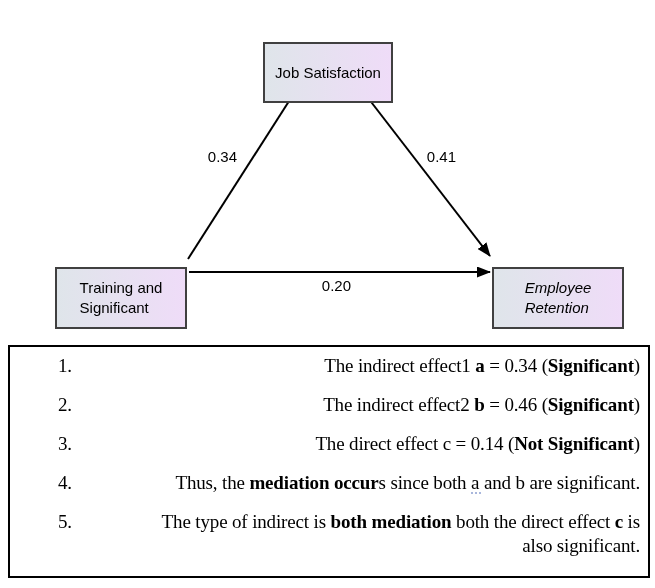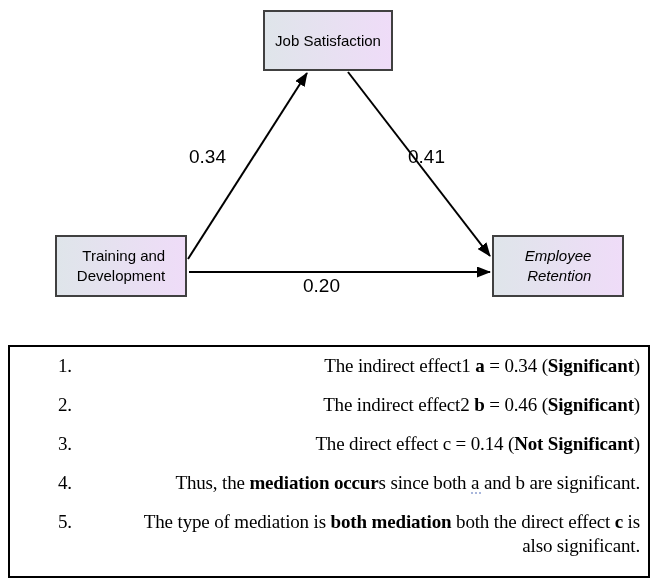--- a/index.html
+++ b/index.html
@@ -18,33 +18,34 @@
 
   
   .diagram{position:absolute;left:0;top:0;width:655px;height:344px;}
   .arrows{position:absolute;left:0;top:0;width:655px;height:344px;}
   .arrow-line{stroke:var(--arrow,#000);stroke-width:2;fill:none;}
   #arrowhead path{fill:var(--arrow,#000);}
 
   .node{
     position:absolute;
     display:flex;align-items:center;justify-content:center;
-    text-align:right;
+    text-align:left;
     font-size:15px;line-height:20px;
     white-space:pre-line;
     background:linear-gradient(to right,var(--node-gradient-left,#dfe5ea),var(--node-gradient-right,#efdcf8));
     border:2px solid var(--node-border,#404040);
+    margin-top:32px;
   }
   .node-mediator{left:263px;top:10px;width:130px;height:61px;}
   .node-iv{left:55px;top:235px;width:132px;height:62px;}
   .node-dv{left:492px;top:235px;width:132px;height:62px;font-style:italic;}
 
   .coef{
-    position:absolute;width:48px;text-align:left;
-    font-size:19px;line-height:18px;color:var(--text,#000);
+    position:absolute;width:48px;text-align:right;
+    font-size:15px;line-height:18px;color:var(--text,#000);
   }
   .coef-a{left:189px;top:148px;}
   .coef-b{left:408px;top:148px;}
   .coef-c{left:303px;top:277px;}
 
   
   .notes{
     position:absolute;left:8px;top:345px;width:642px;height:233px;
     border:2px solid var(--panel-border,#000);
     background:#fff;
@@ -75,21 +76,21 @@
           <path d="M0,0 L14,5.5 L0,11 Z"></path>
         </marker>
       </defs>
       <line class="arrow-line" x1="188" y1="259" x2="307" y2="73" marker-end="url(#arrowhead)"></line>
       <line class="arrow-line" x1="348" y1="72" x2="490" y2="256" marker-end="url(#arrowhead)"></line>
       <line class="arrow-line" x1="189" y1="272" x2="490" y2="272" marker-end="url(#arrowhead)"></line>
     </svg>
 
     <div class="node node-mediator">Job Satisfaction</div>
     <div class="node node-iv">Training and
-Development</div>
+Significant</div>
     <div class="node node-dv">Employee
 Retention</div>
 
     <div class="coef coef-a">0.34</div>
     <div class="coef coef-b">0.41</div>
     <div class="coef coef-c">0.20</div>
   </div>
 
   <div class="notes">
     <div class="note-item">
@@ -103,18 +104,18 @@
     <div class="note-item">
       <span class="note-num">3.</span>
       <span class="note-text"><span>The direct effect c = 0.14 (</span><span class="b">Not Significant</span><span>)</span></span>
     </div>
     <div class="note-item">
       <span class="note-num">4.</span>
       <span class="note-text"><span>Thus, the </span><span class="b">mediation occur</span><span>s since both </span><span class="u">a </span><span>and b are significant.</span></span>
     </div>
     <div class="note-item">
       <span class="note-num">5.</span>
-      <span class="note-text"><span>The type of mediation is </span><span class="b">both mediation</span><span> both the direct effect </span><span class="b">c</span><span> is
+      <span class="note-text"><span>The type of indirect is </span><span class="b">both mediation</span><span> both the direct effect </span><span class="b">c</span><span> is
 also significant.</span></span>
     </div>
   </div>
 
 </div>
 
 </body></html>

